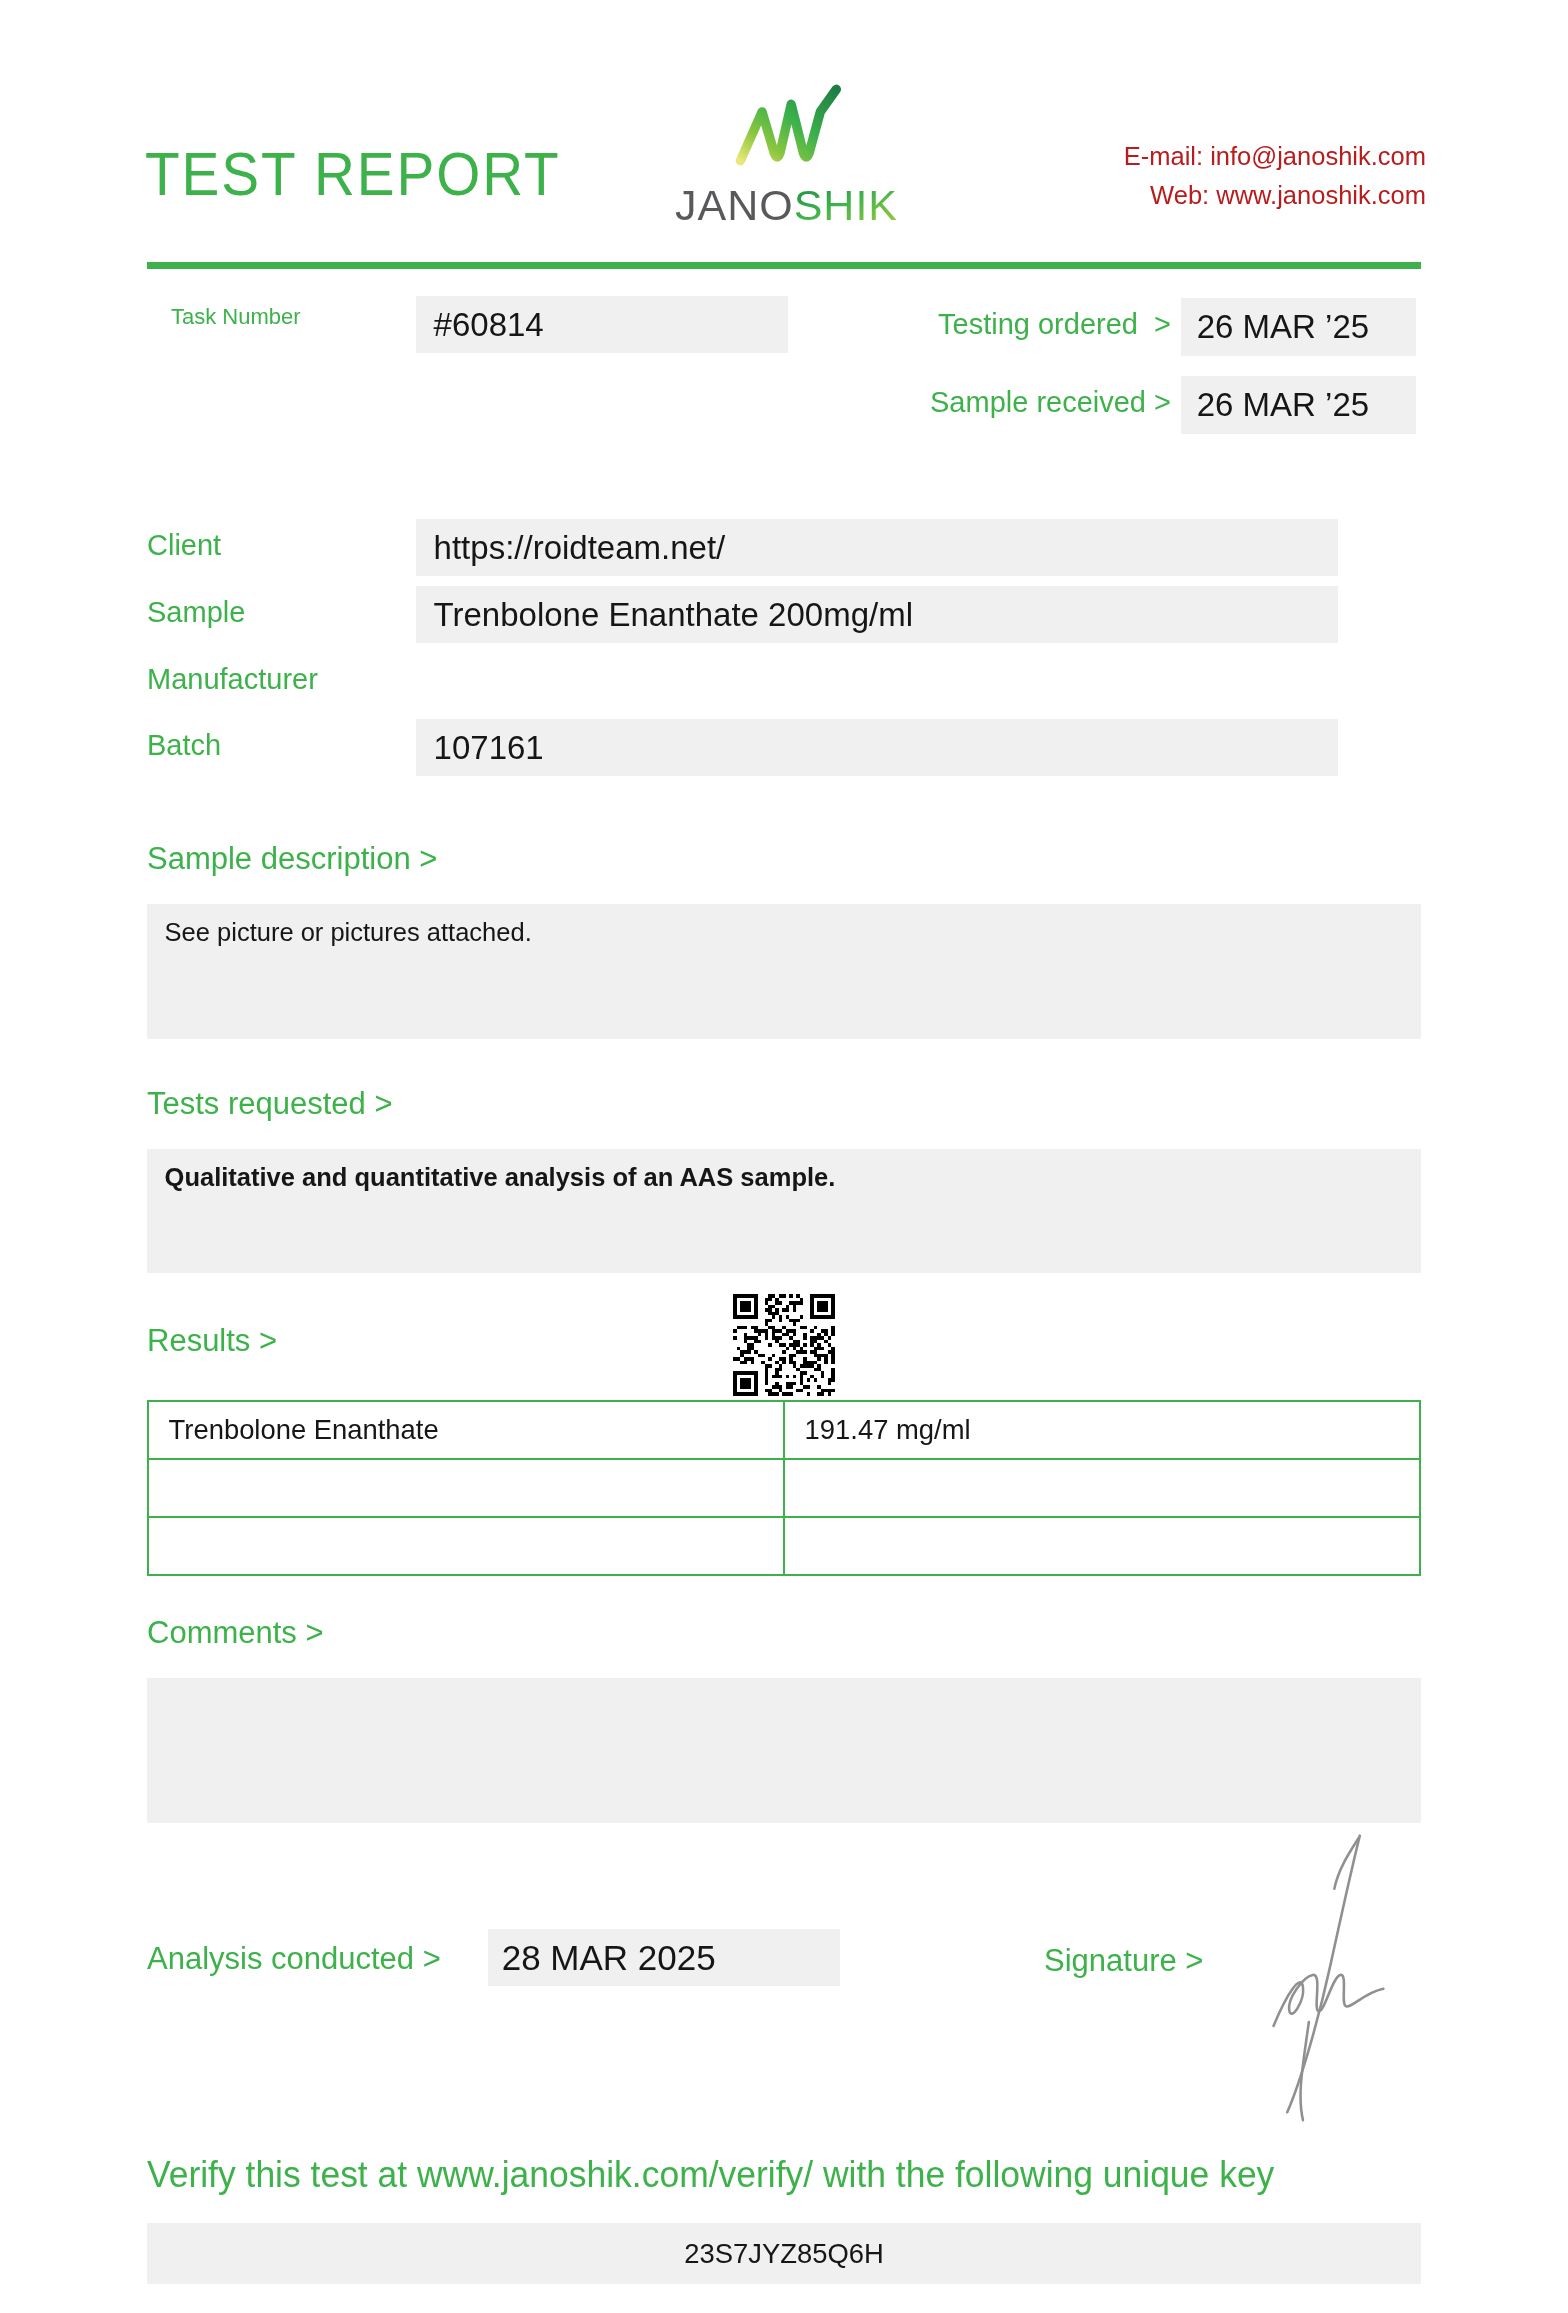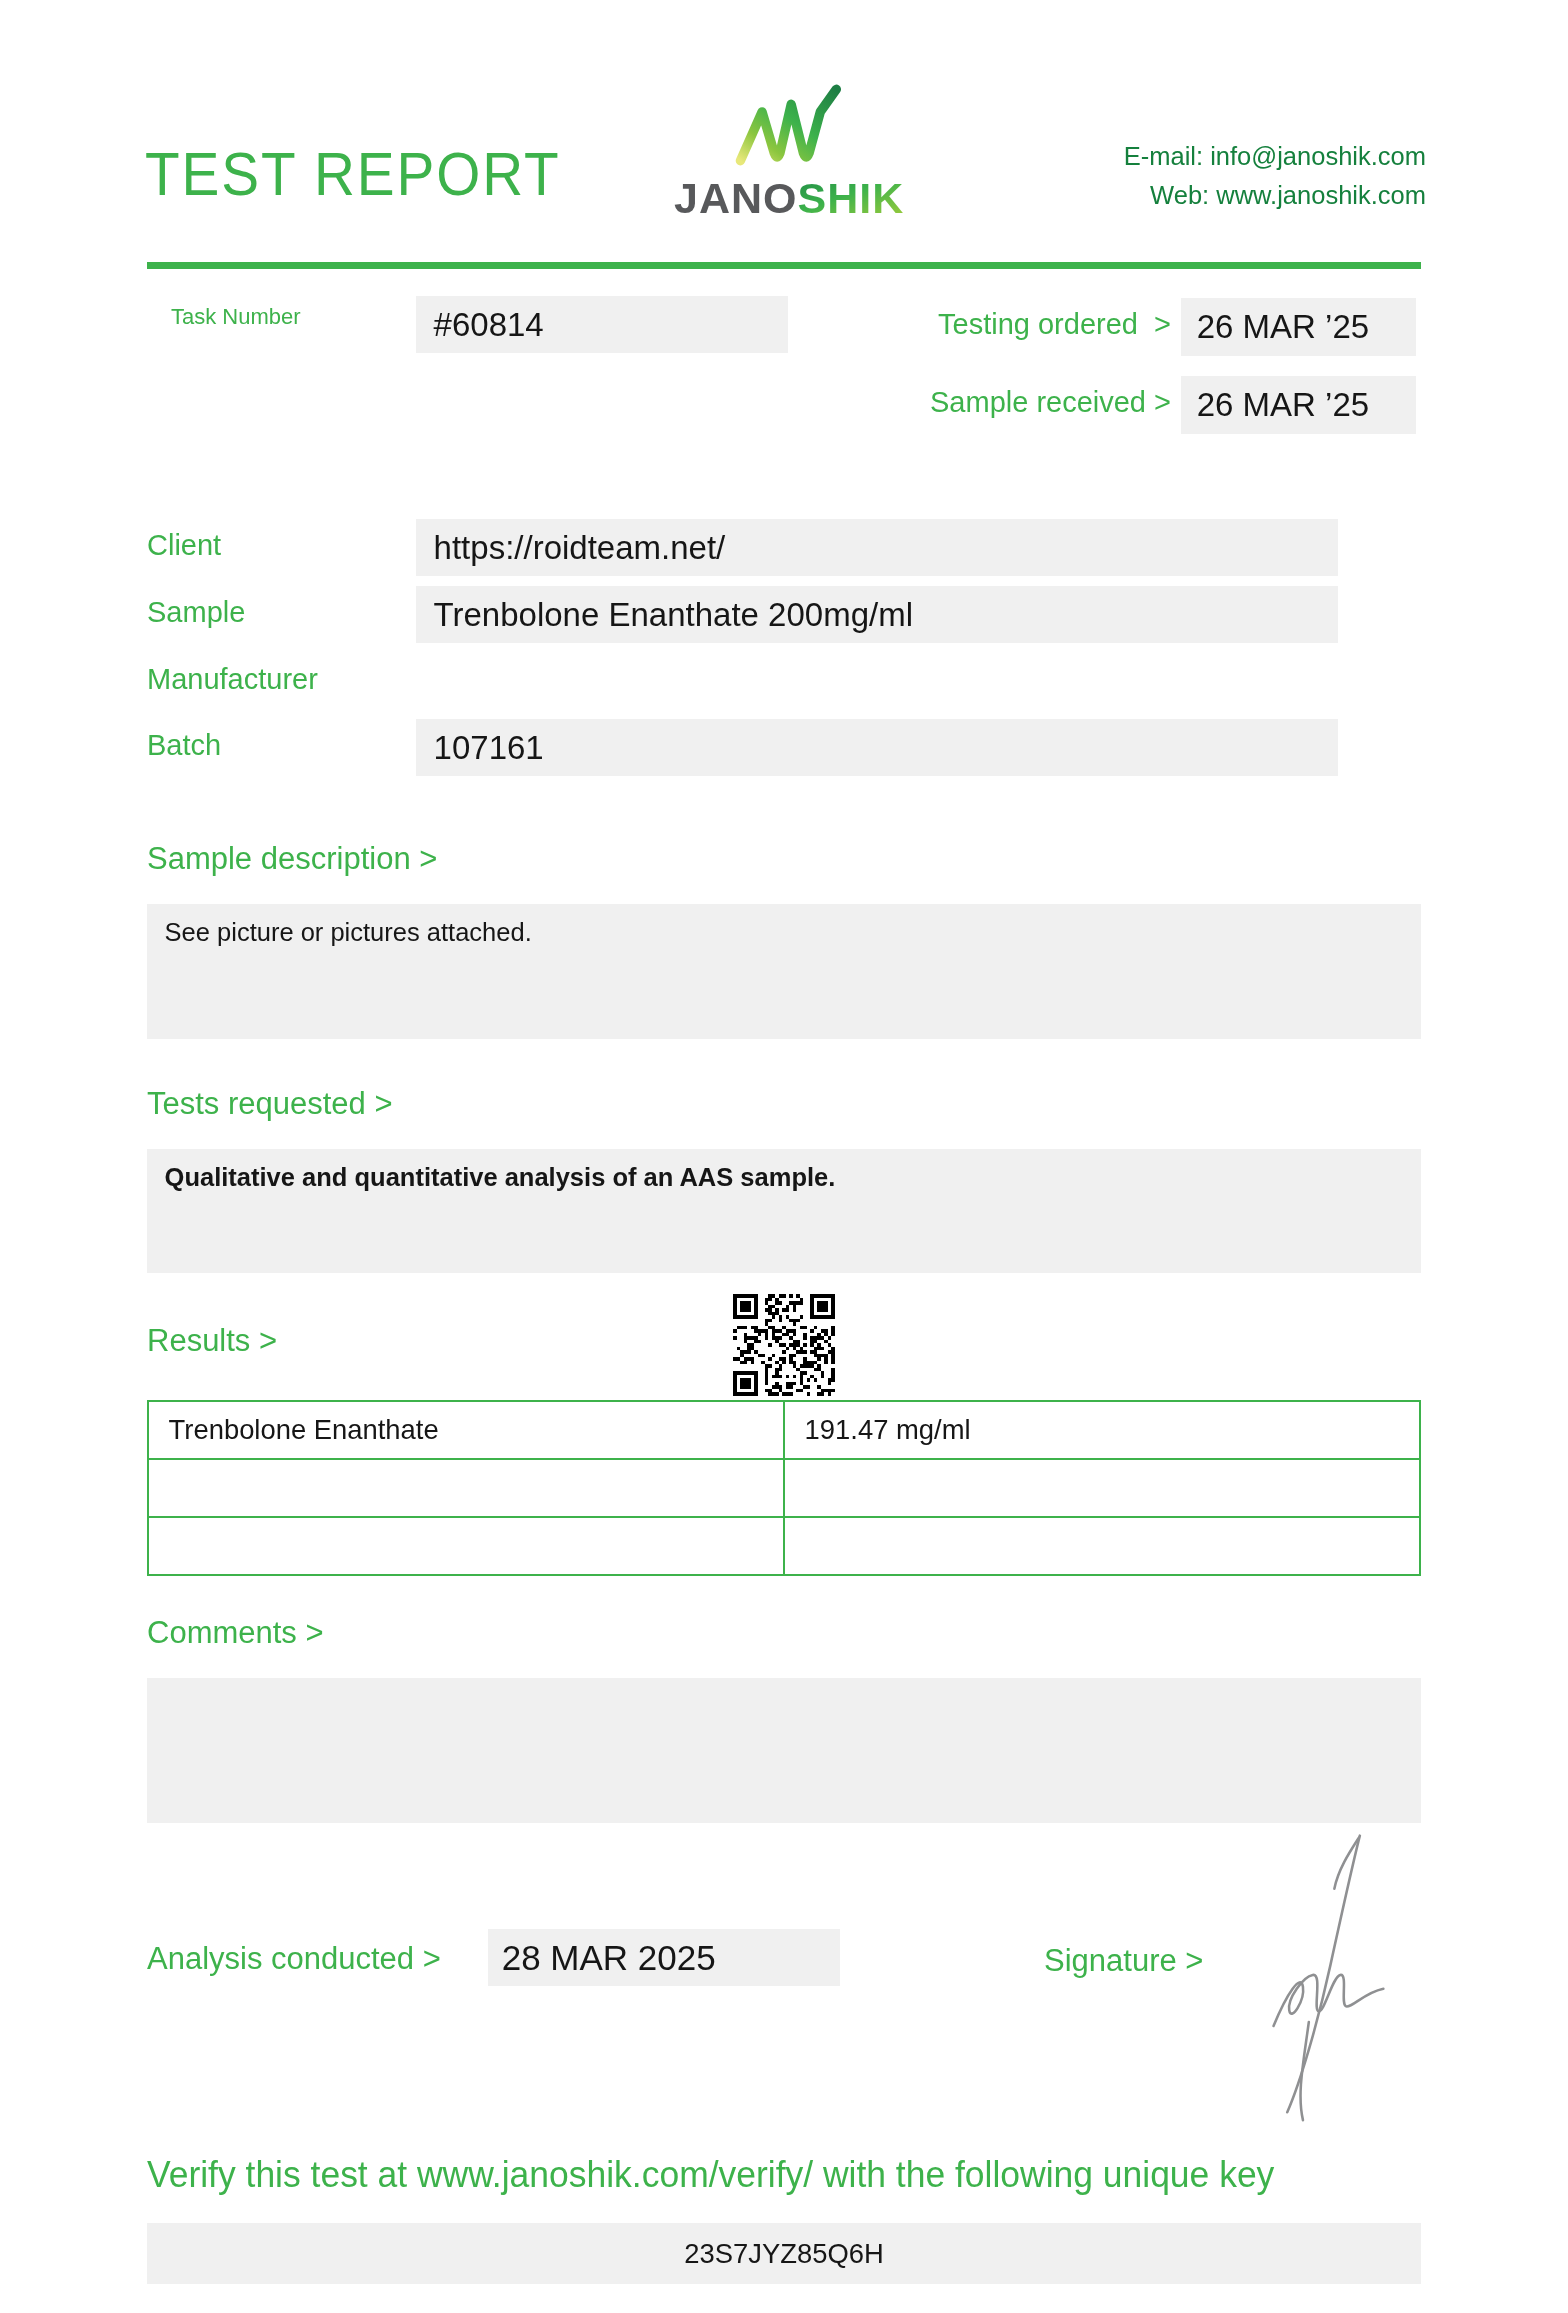--- a/index.html
+++ b/index.html
@@ -18,31 +18,31 @@
   
   .report-title{
     left:145px;top:139px;
     font-size:61px;letter-spacing:2px;color:#3db24b;
     transform:scaleX(0.93);transform-origin:left center;
     white-space:nowrap;
   }
   .logo-wrap{left:674px;top:78px;width:225px;text-align:center;}
   .logo-icon{display:block;margin:0 auto;}
   .logo-word{
-    font-size:43px;font-weight:bold;letter-spacing:1px;
-    margin-top:2px;white-space:nowrap;
+    font-size:43px;font-weight:normal;letter-spacing:1px;
+    margin-top:9px;white-space:nowrap;
   }
   .logo-word .jano{color:#58595b;}
   .logo-word .shik{
     background:linear-gradient(160deg,#1e8a46 0%,#3db24b 45%,#a6ce39 100%);
     -webkit-background-clip:text;background-clip:text;color:transparent;
   }
   .contact{
     right:142px;top:137px;text-align:right;
-    font-size:25.5px;line-height:39px;color:#15803d;
+    font-size:25.5px;line-height:39px;color:#b91c1c;
   }
   .header-rule{left:147px;top:262px;width:1274px;height:6.9px;background:#3db24b;}
 
   
   .task-label{left:147px;top:304px;font-size:22px;margin-left:24px;}
   .task-box{left:416px;top:296px;width:372px;height:57px;}
   .task-value{padding-left:17.6px;line-height:57px;font-size:33px;color:#161616;}
   .date-label{width:294px;text-align:right;font-size:29px;white-space:pre;}
   .date-label-1{left:877px;top:308px;}
   .date-label-2{left:877px;top:386px;}

